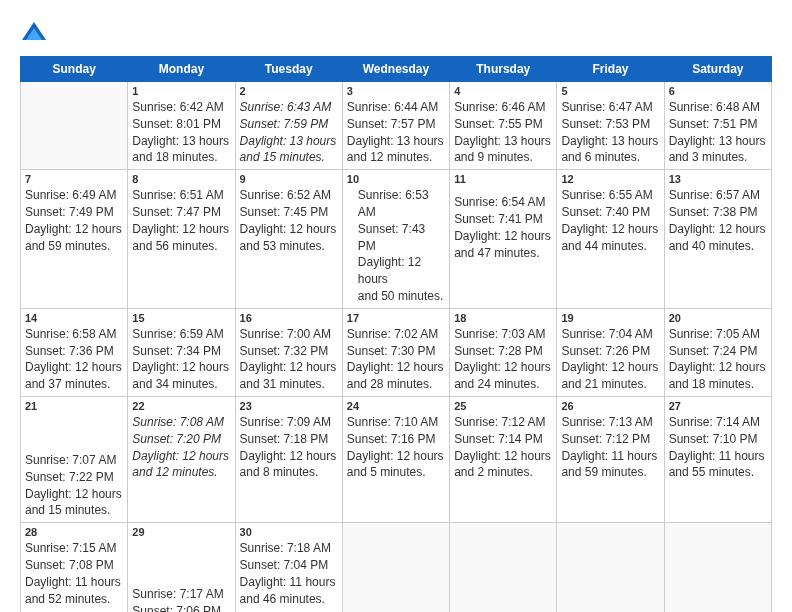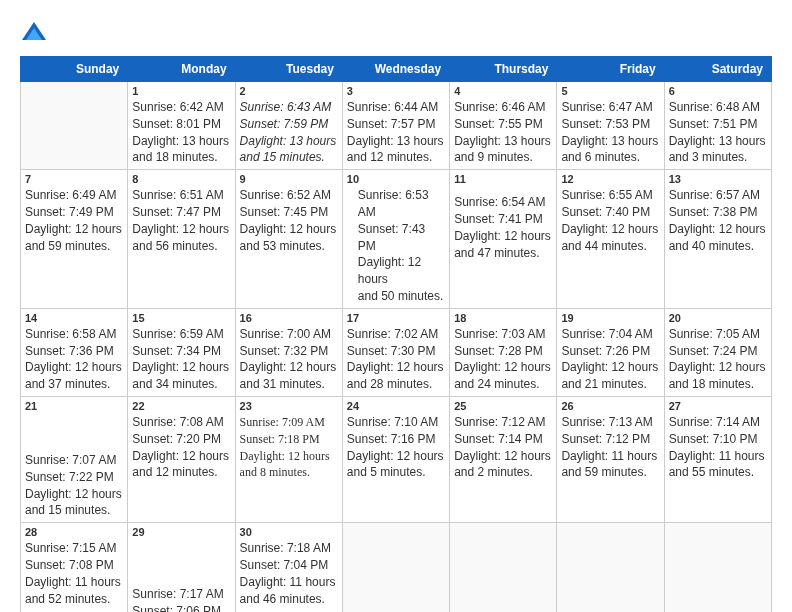--- a/index.html
+++ b/index.html
@@ -63,22 +63,22 @@
     .calendar {
       width: 100%;
       border-collapse: collapse;
       flex: 1;
     }
     .calendar th {
       background: #1565c0;
       color: #fff;
       font-size: 12px;
       font-weight: bold;
-      padding: 5px 8px;
-      text-align: right;
+      padding: 5px 16px;
+      text-align: center;
       border: 1px solid #1565c0;
     }
     .calendar td {
       border: 1px solid #ccc;
       vertical-align: top;
       padding: 3px 4px;
       width: 107px;
       font-size: 9.5px;
       color: #333;
       height: 80px;
@@ -286,28 +286,28 @@
         <tr>
           <td>
             <span class="day-num">21</span>
             <div class="day-info" style="white-space: pre-line; margin-top: 40px;">Sunrise: 7:07 AM
 Sunset: 7:22 PM
 Daylight: 12 hours
 and 15 minutes.</div>
           </td>
           <td>
             <span class="day-num">22</span>
-            <div class="day-info" style="white-space: pre-line;">Sunrise: 7:08 AM
+            <div class="day-info" style="white-space: pre-line; font-style: italic;">Sunrise: 7:08 AM
 Sunset: 7:20 PM
 Daylight: 12 hours
 and 12 minutes.</div>
           </td>
           <td>
             <span class="day-num">23</span>
-            <div class="day-info" style="white-space: pre-line; font-family: Liberation Serif, serif;">Sunrise: 7:09 AM
+            <div class="day-info" style="white-space: pre-line;">Sunrise: 7:09 AM
 Sunset: 7:18 PM
 Daylight: 12 hours
 and 8 minutes.</div>
           </td>
           <td>
             <span class="day-num">24</span>
             <div class="day-info" style="white-space: pre-line;">Sunrise: 7:10 AM
 Sunset: 7:16 PM
 Daylight: 12 hours
 and 5 minutes.</div>

